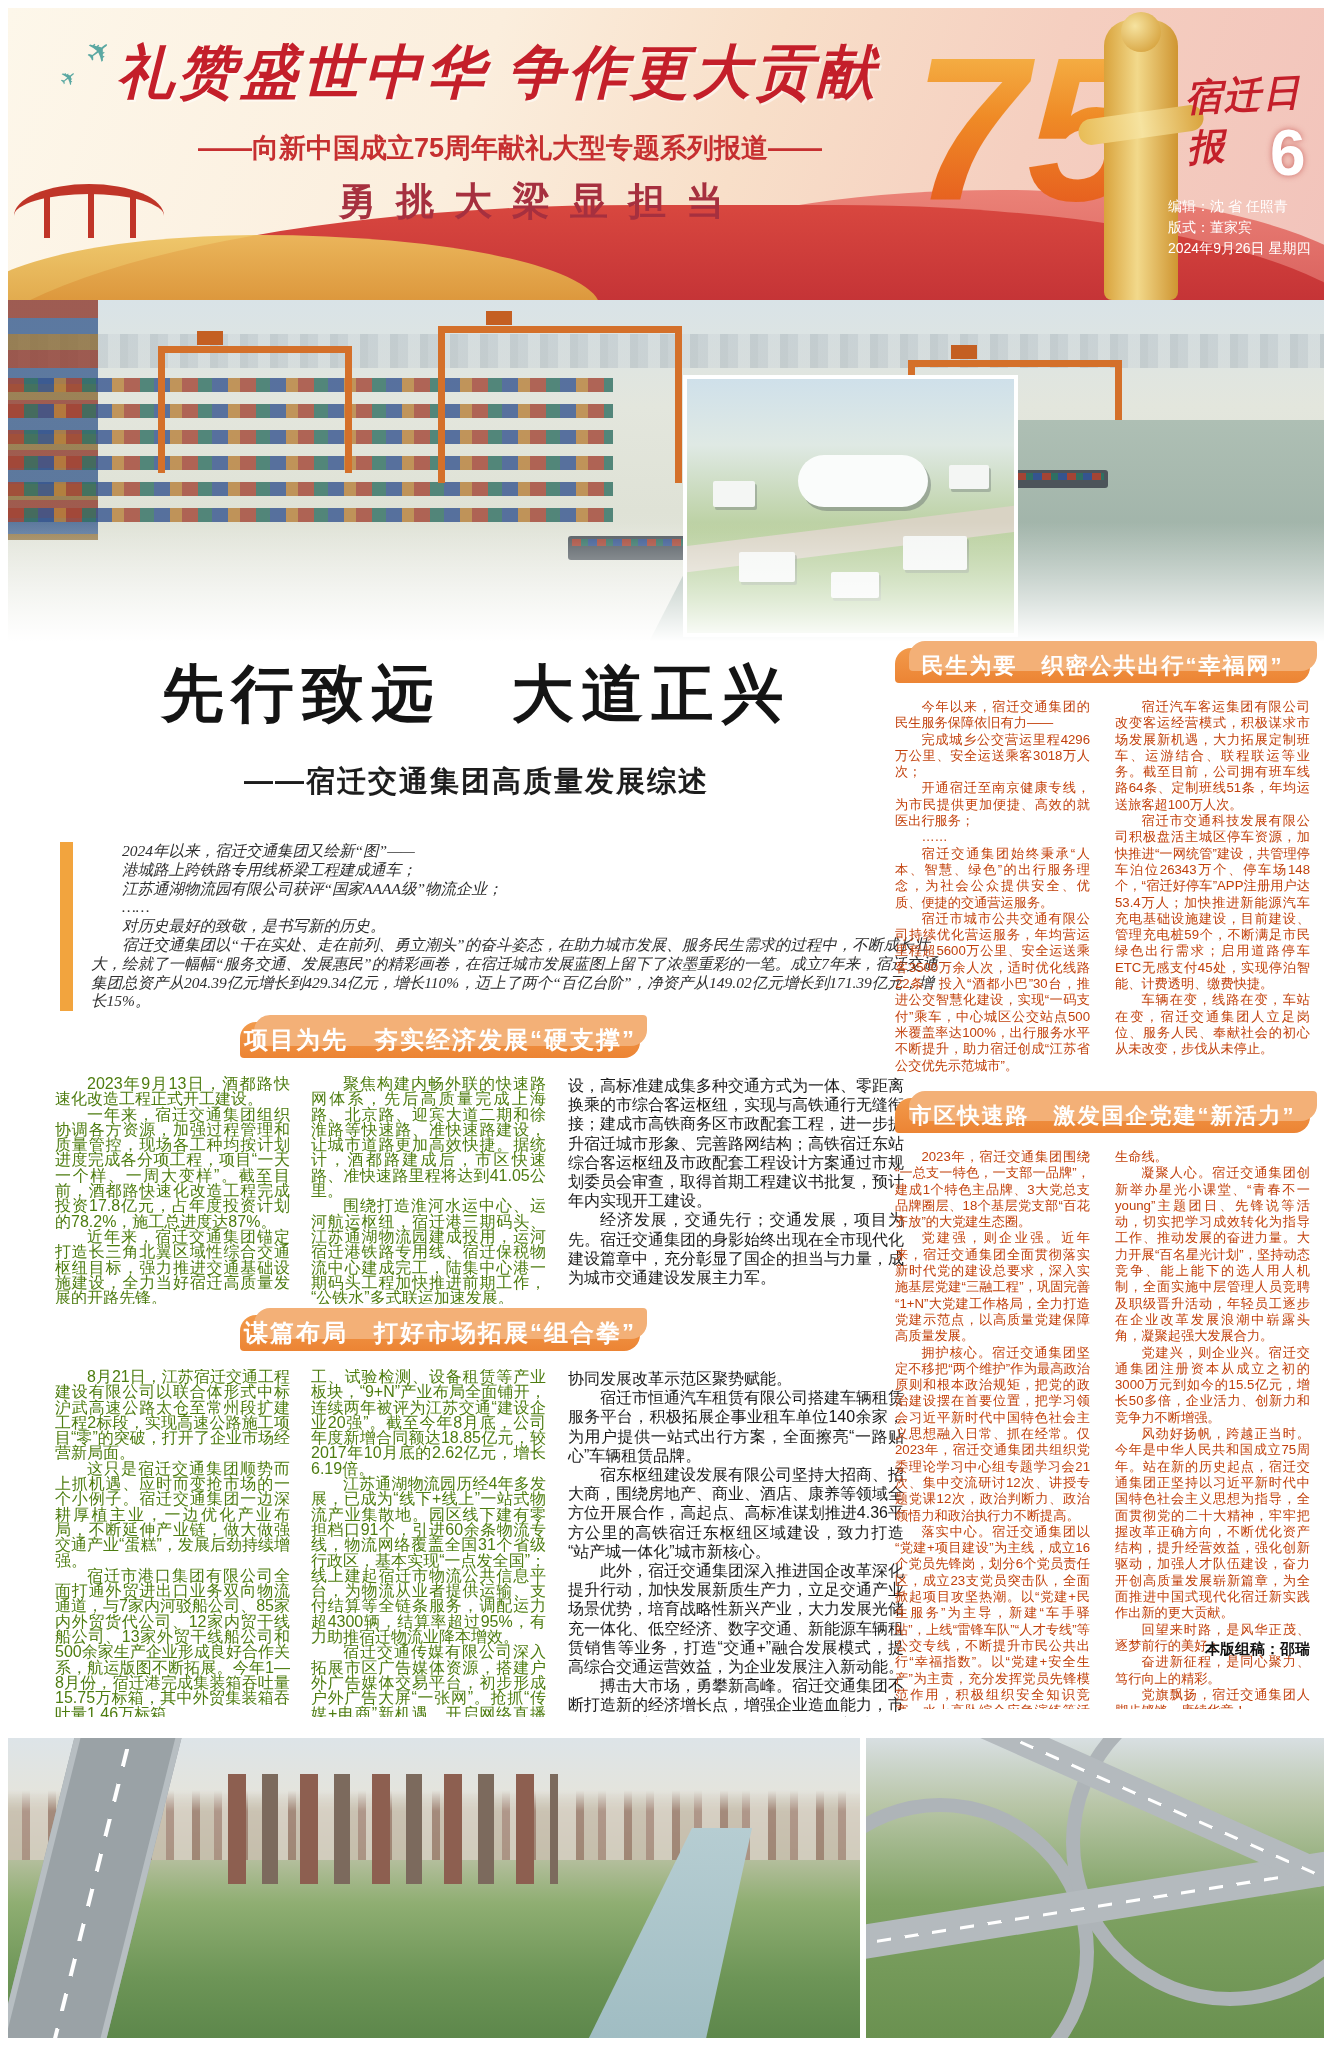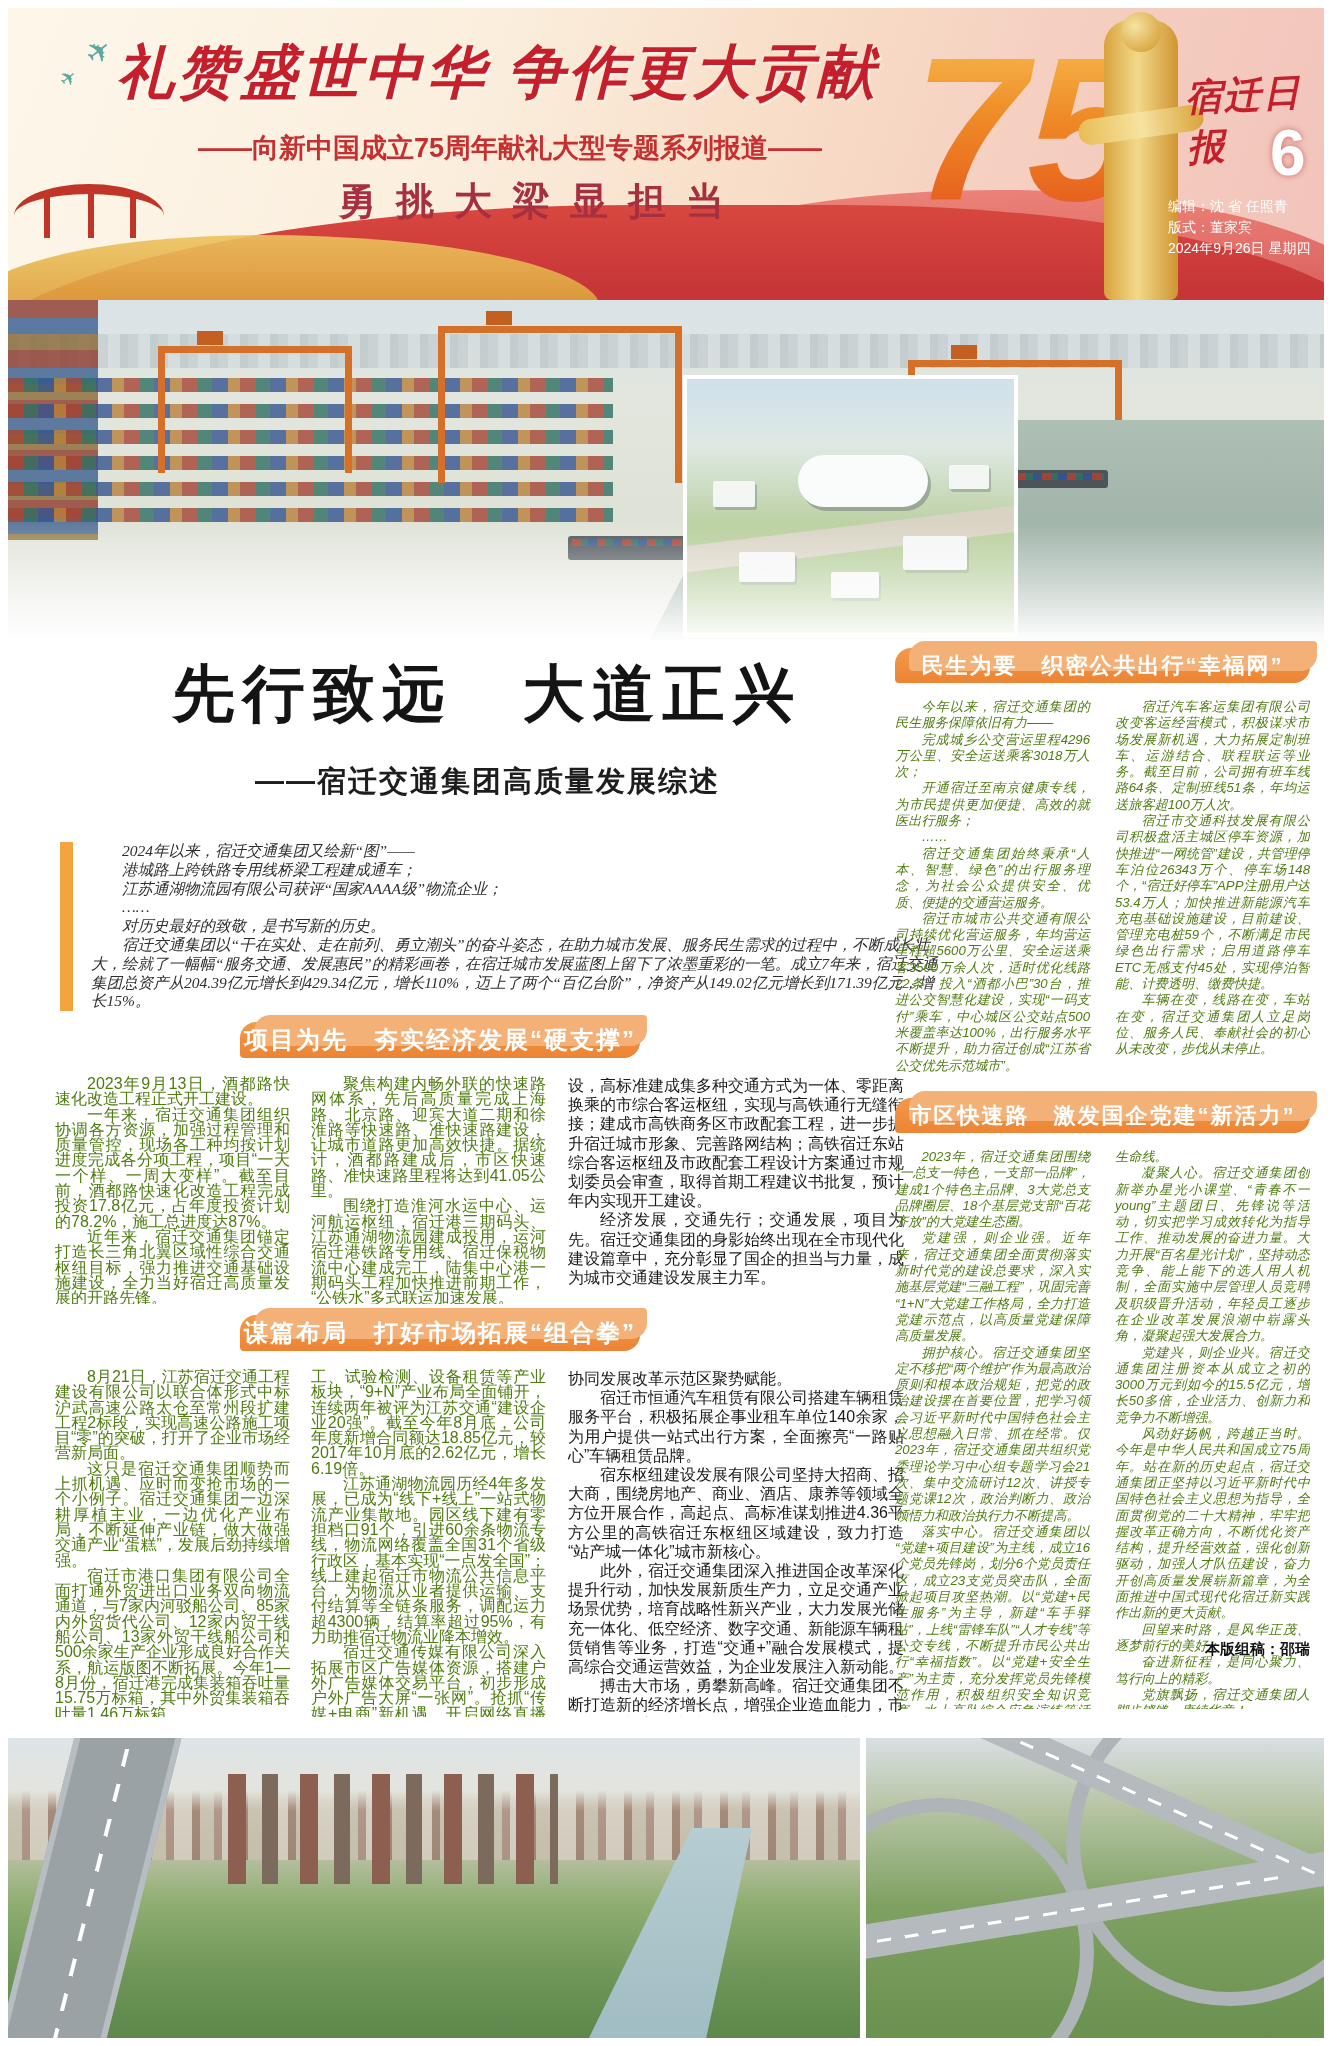--- a/index.html
+++ b/index.html
@@ -59,21 +59,21 @@
   .pm-fade{position:absolute;left:0;right:0;bottom:0;height:130px;
           background:linear-gradient(180deg,rgba(255,255,255,0),#fff 92%);}
   .inset{position:absolute;left:675px;top:75px;width:335px;height:262px;background:#fff;padding:4px;box-sizing:border-box;}
   .inset .scene{position:relative;width:100%;height:100%;overflow:hidden;
           background:linear-gradient(180deg,#cfe0ea 0%,#dfe9e4 26%,#b9cf9e 60%,#9fc27e 100%);}
   .inset .b{position:absolute;background:#f4f6f4;box-shadow:2px 3px 0 rgba(120,130,125,.45);border-radius:2px;}
   .inset .road{position:absolute;left:-10%;top:58%;width:120%;height:26px;background:#d9d3c4;transform:rotate(-7deg);border-radius:12px;}
   .inset .hub{position:absolute;left:34%;top:30%;width:130px;height:52px;background:#fafcfb;border-radius:26px;
           box-shadow:3px 4px 0 rgba(110,120,115,.5);}
   
-  .headline{position:absolute;left:55px;top:652px;width:865px;text-align:center;color:#141414;}
+  .headline{position:absolute;left:44px;top:652px;width:865px;text-align:center;color:#141414;}
   .headline h1{margin:0;font-size:62px;letter-spacing:8px;font-weight:bold;}
   .headline .dek{margin-top:26px;font-size:29px;letter-spacing:2px;color:#1d1d1d;font-weight:bold;}
   
   .intro{position:absolute;left:60px;top:842px;width:858px;border-left:13px solid #f2a43e;padding-left:18px;
          font-family:"Liberation Serif","DejaVu Serif",serif;font-style:italic;color:#2e2e2e;
          font-size:15.5px;line-height:18.8px;}
   .intro p{margin:0;text-indent:2em;}
   
   .sec-banner{position:relative;height:36px;line-height:36px;text-align:center;color:#fff;
          font-size:24px;font-weight:bold;letter-spacing:2px;
@@ -85,21 +85,21 @@
   .cols{display:flex;margin-top:18px;}
   .colS{width:235px;font-size:16px;line-height:15.3px;text-align:justify;color:#4d7c0f;}
   .colS + .colS{margin-left:21px;}
   .colL{width:336px;margin-left:22px;font-size:16px;line-height:19.2px;text-align:justify;color:#1a1a1a;}
   .cols p{margin:0;text-indent:2em;}
   .cols p.cont{text-indent:0;}
   
   .right-sec{position:absolute;left:895px;width:415px;}
   .right-sec .sec-banner{font-size:22px;height:35px;line-height:35px;}
   .rcols{display:flex;margin-top:16px;overflow:hidden;}
-  .colR{width:195px;font-size:13.2px;line-height:16.3px;text-align:justify;color:#4d7c0f;font-style:italic;}
+  .colR{width:195px;font-size:13.2px;line-height:16.3px;text-align:justify;color:#c2410c;}
   .colR + .colR{margin-left:25px;}
   .rcols p{margin:0;text-indent:2em;}
   .rcols p.cont{text-indent:0;}
   .credit{position:absolute;left:1110px;top:1640px;width:200px;text-align:right;
           font-size:15px;font-weight:bold;color:#111;}
   
   .photo-bottom{position:absolute;left:8px;top:1738px;width:1316px;height:300px;display:flex;}
   .pb-left{position:relative;width:852px;height:100%;overflow:hidden;
           background:linear-gradient(180deg,#dde4e8 0%,#e4e4dd 18%,#cfcabc 30%,#8fae72 55%,#6d9557 80%,#5d874b 100%);}
   .pb-left .skyline{position:absolute;left:0;right:0;top:52px;height:70px;opacity:.85;

